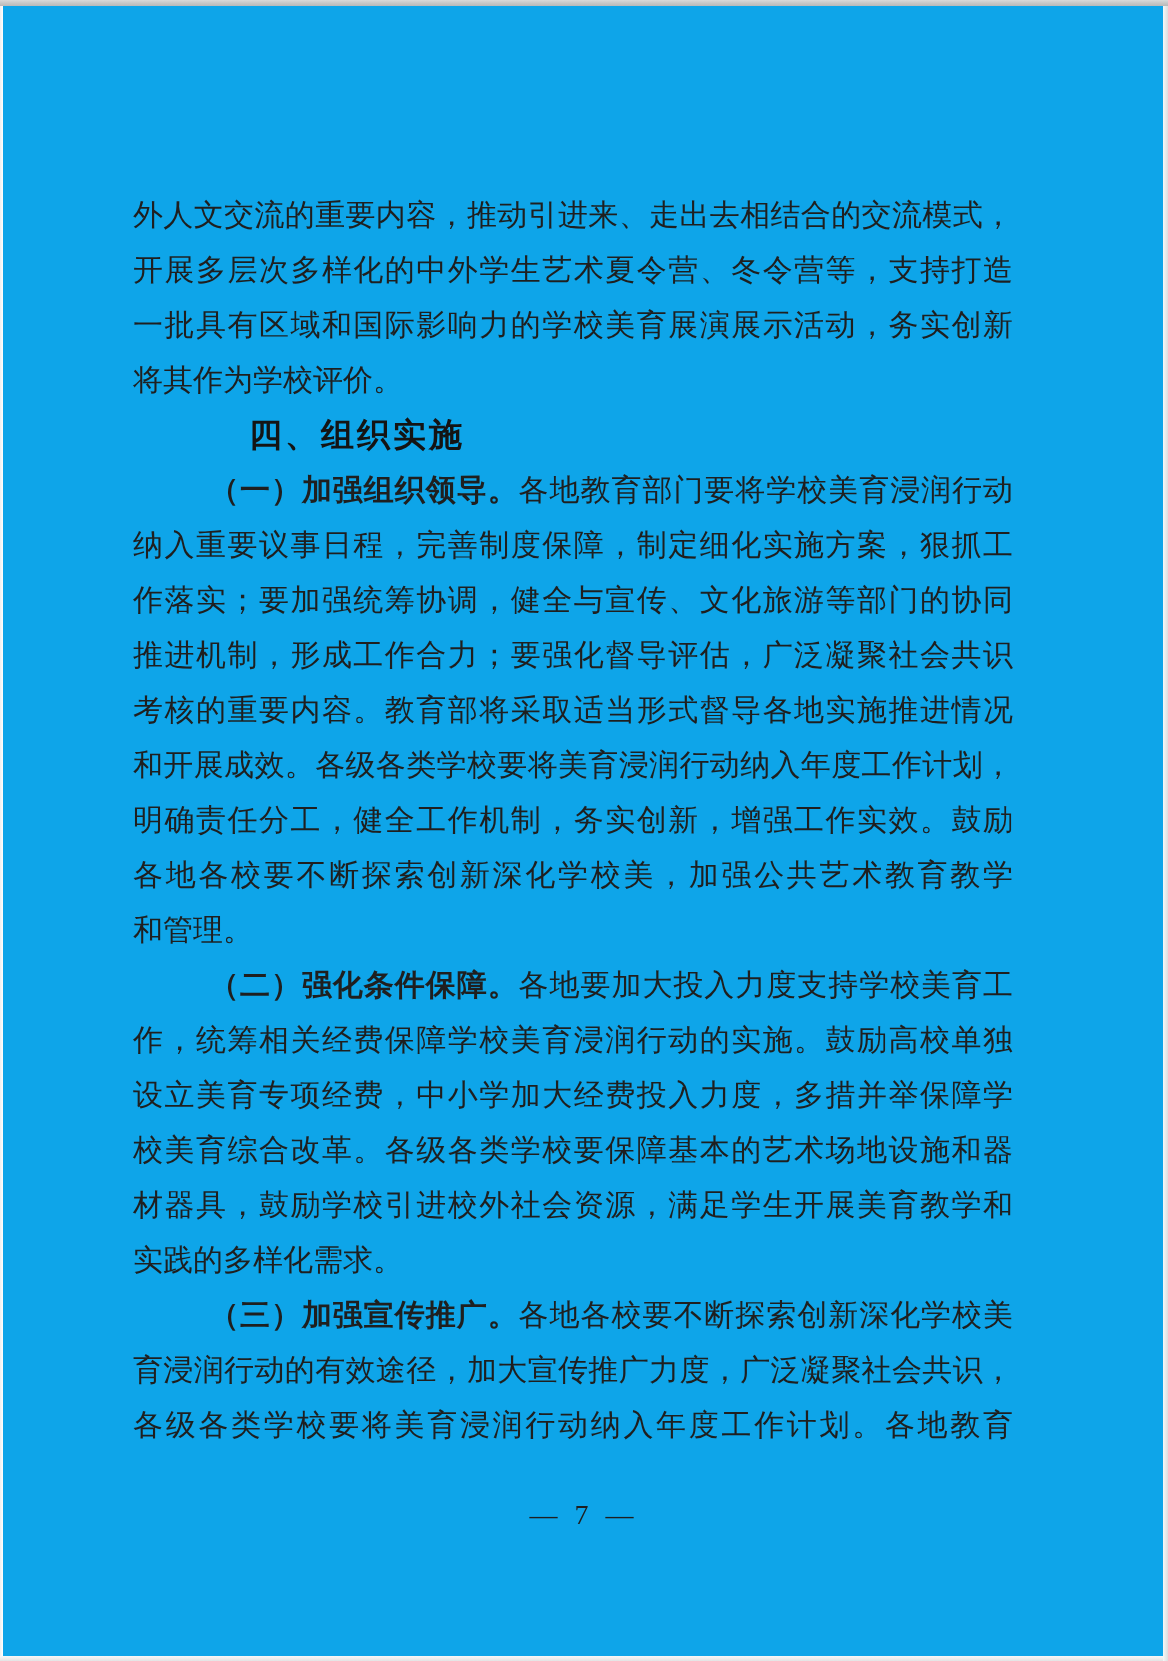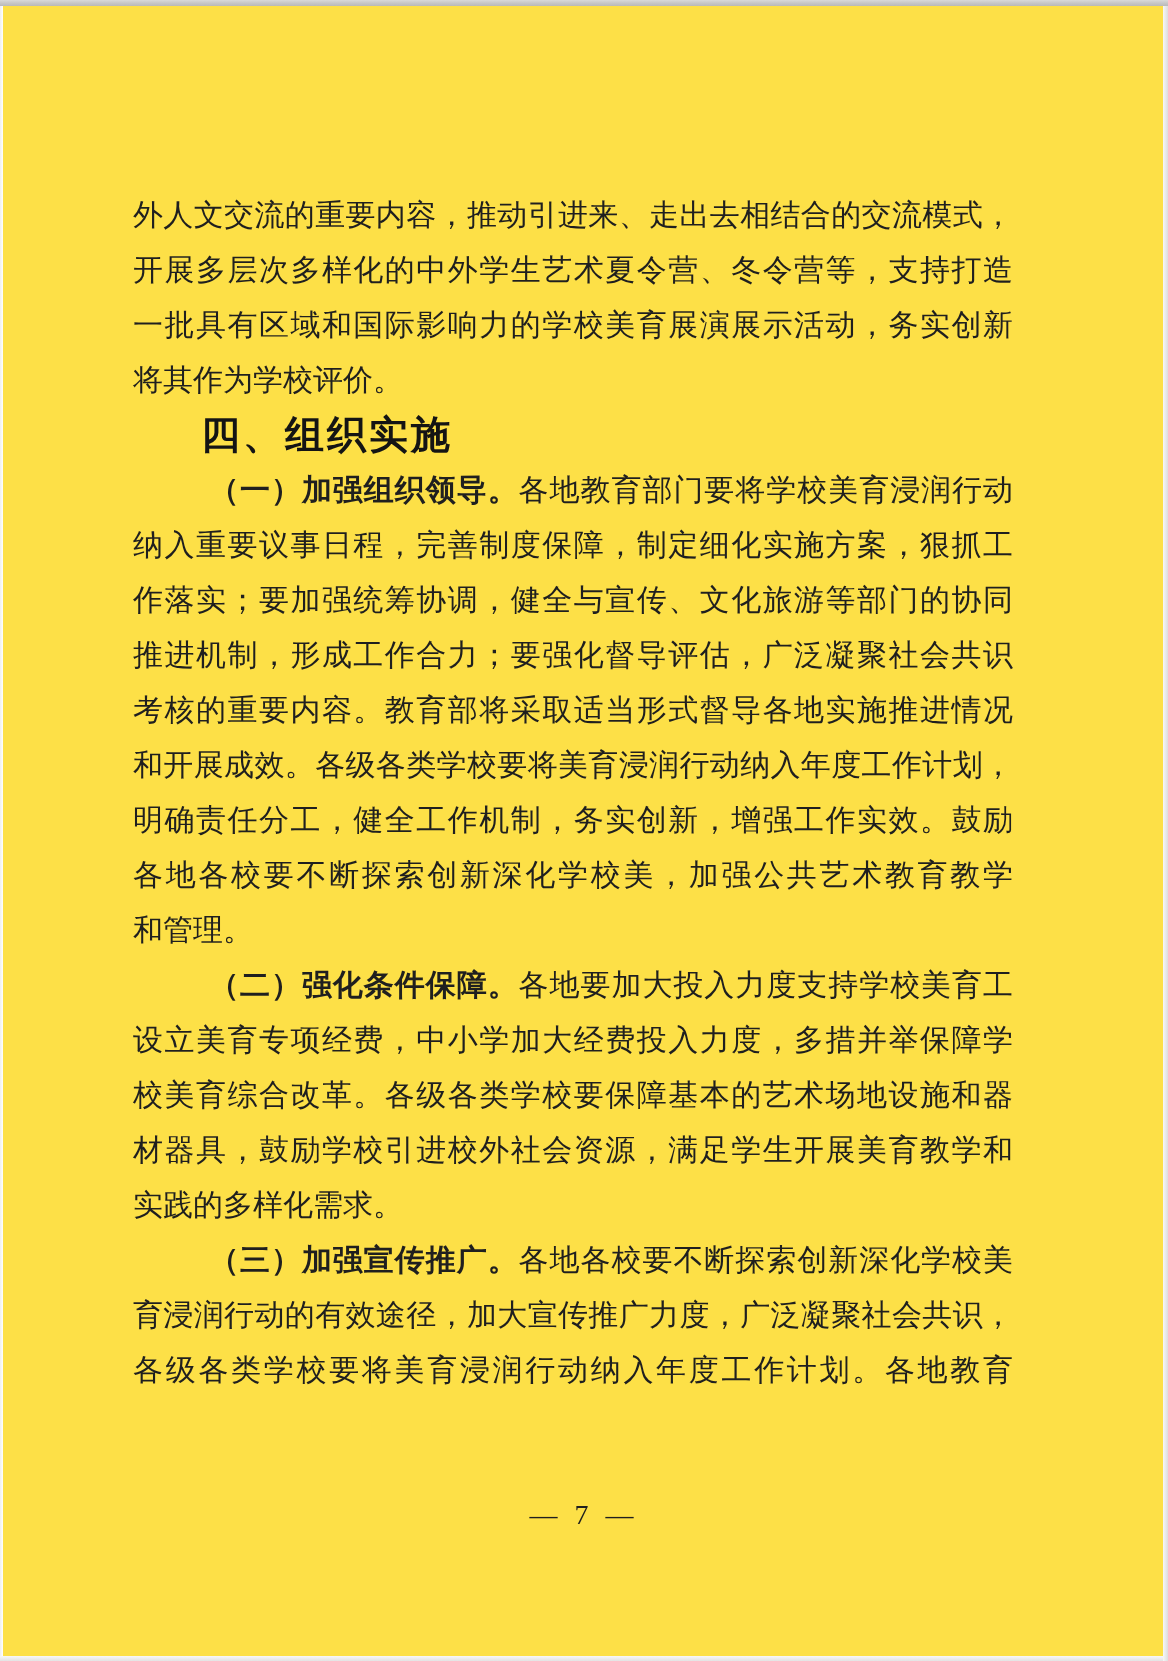--- a/index.html
+++ b/index.html
@@ -4,21 +4,21 @@
 <style>
   html, body { margin: 0; padding: 0; }
   body {
     width: 1168px; height: 1661px;
     background: #ffffff;
     position: relative;
     overflow: hidden;
     font-family: "Liberation Serif", "DejaVu Serif", serif;
     color: #1f1f1f;
   }
-  .page { position: absolute; inset: 0; background: #fde047; }
+  .page { position: absolute; inset: 0; background: #0ea5e9; }
 
   
   .edge-top {
     position: absolute; top: 0; left: 0; right: 0; height: 6px;
     background: linear-gradient(180deg, #d9d9d9 0%, #c6c6c6 55%, #b9b9b9 100%);
   }
   .edge-right {
     position: absolute; top: 6px; bottom: 0; right: 0; width: 5px;
     background: linear-gradient(270deg, #dedede 0%, #f7f7f7 100%);
   }
@@ -41,24 +41,24 @@
     margin: 0;
     text-align: justify;
     text-align-last: justify;
     text-justify: inter-ideograph;
   }
   .line.last { text-align-last: left; }
   .line.first { text-indent: 76px; }
   .lead { font-weight: 700; }
 
   .heading {
-    margin: 0 0 0 68px;
+    margin: 0 0 0 116px;
     font-family: "Liberation Sans", "DejaVu Sans", sans-serif;
     font-weight: 700;
-    font-size: 39px;
+    font-size: 33px;
     line-height: 55px;
     letter-spacing: 3px;
     color: #141414;
   }
 
   .footer {
     position: absolute;
     top: 1487px; left: 0; width: 1168px;
     text-align: center;
     font-size: 28px;
@@ -92,20 +92,21 @@
       <p class="line">推进机制，形成工作合力；要强化督导评估，广泛凝聚社会共识</p>
       <p class="line">考核的重要内容。教育部将采取适当形式督导各地实施推进情况</p>
       <p class="line">和开展成效。各级各类学校要将美育浸润行动纳入年度工作计划，</p>
       <p class="line">明确责任分工，健全工作机制，务实创新，增强工作实效。鼓励</p>
       <p class="line">各地各校要不断探索创新深化学校美，加强公共艺术教育教学</p>
       <p class="line last">和管理。</p>
     </section>
 
     <section>
       <p class="line first"><span class="lead">（二）强化条件保障。</span><span>各地要加大投入力度支持学校美育工</span></p>
+      <p class="line">作，统筹相关经费保障学校美育浸润行动的实施。鼓励高校单独</p>
       <p class="line">设立美育专项经费，中小学加大经费投入力度，多措并举保障学</p>
       <p class="line">校美育综合改革。各级各类学校要保障基本的艺术场地设施和器</p>
       <p class="line">材器具，鼓励学校引进校外社会资源，满足学生开展美育教学和</p>
       <p class="line last">实践的多样化需求。</p>
     </section>
 
     <section>
       <p class="line first"><span class="lead">（三）加强宣传推广。</span><span>各地各校要不断探索创新深化学校美</span></p>
       <p class="line">育浸润行动的有效途径，加大宣传推广力度，广泛凝聚社会共识，</p>
       <p class="line">各级各类学校要将美育浸润行动纳入年度工作计划。各地教育</p>

